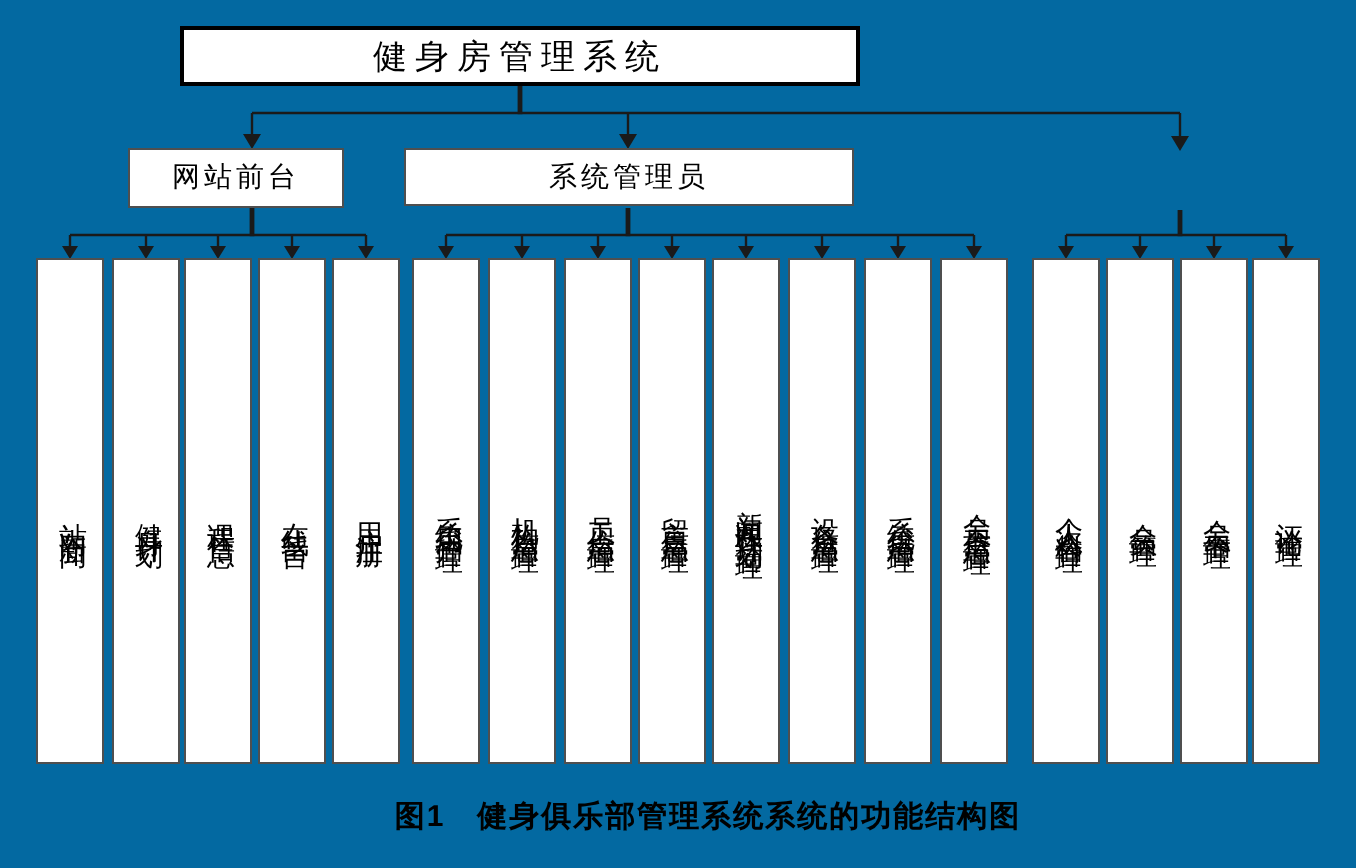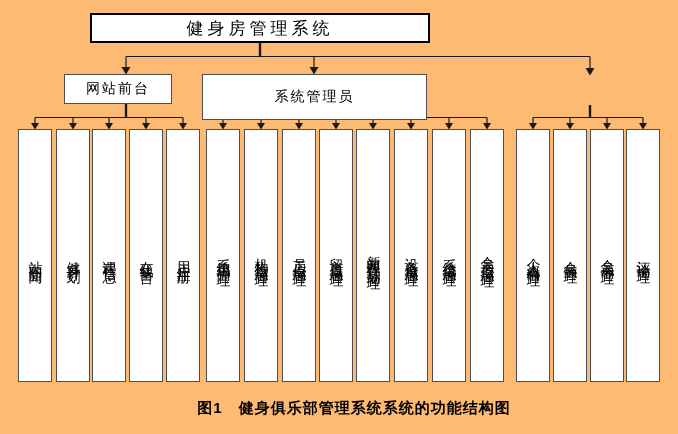--- a/index.html
+++ b/index.html
@@ -1,21 +1,21 @@
 <!DOCTYPE html>
 <html><head>
 <meta charset="utf-8">
 <style>
   * { box-sizing: border-box; margin: 0; padding: 0; }
   html, body { background: #ffffff; }
   .canvas {
     position: relative;
     width: 678px;
     height: 434px;
-    background: #fdba74;
+    background: #0369a1;
     color: #000;
     font-family: "Liberation Serif", "DejaVu Serif", serif;
     overflow: hidden;
   }
   svg.connectors { position: absolute; left: 0; top: 0; }
   svg.connectors line { stroke: #1a1a1a; }
   svg.connectors line.thin { stroke-width: 1.2; }
   svg.connectors line.thick { stroke-width: 2.4; }
   svg.connectors polygon { fill: #1a1a1a; }
   .box {
@@ -121,21 +121,21 @@
       <polygon points="566,123 574,123 570,129.5"></polygon>
     <line class="thin" x1="607" y1="117.5" x2="607" y2="124"></line>
       <polygon points="603,123 611,123 607,129.5"></polygon>
     <line class="thin" x1="643" y1="117.5" x2="643" y2="124"></line>
       <polygon points="639,123 647,123 643,129.5"></polygon>
   </svg>
 
   <div class="box root-box" style="left:90px; top:13px; width:340px; height:30px;">健身房管理系统</div>
 
   <div class="box branch-box" style="left:64px; top:74px; width:108px; height:30px;">网站前台</div>
-  <div class="box branch-box" style="left:202px; top:74px; width:225px; height:46px;font-family:Liberation Serif, serif;">系统管理员</div>
+  <div class="box branch-box" style="left:202px; top:74px; width:225px; height:29px;font-family:Liberation Serif, serif;">系统管理员</div>
 
   <div class="box leaf-box" style="left:18px;">
       <span>站内新闻</span>
     </div>
   <div class="box leaf-box" style="left:56px;">
       <span>健身计划</span>
     </div>
   <div class="box leaf-box" style="left:92px;">
       <span>课程信息</span>
     </div>

